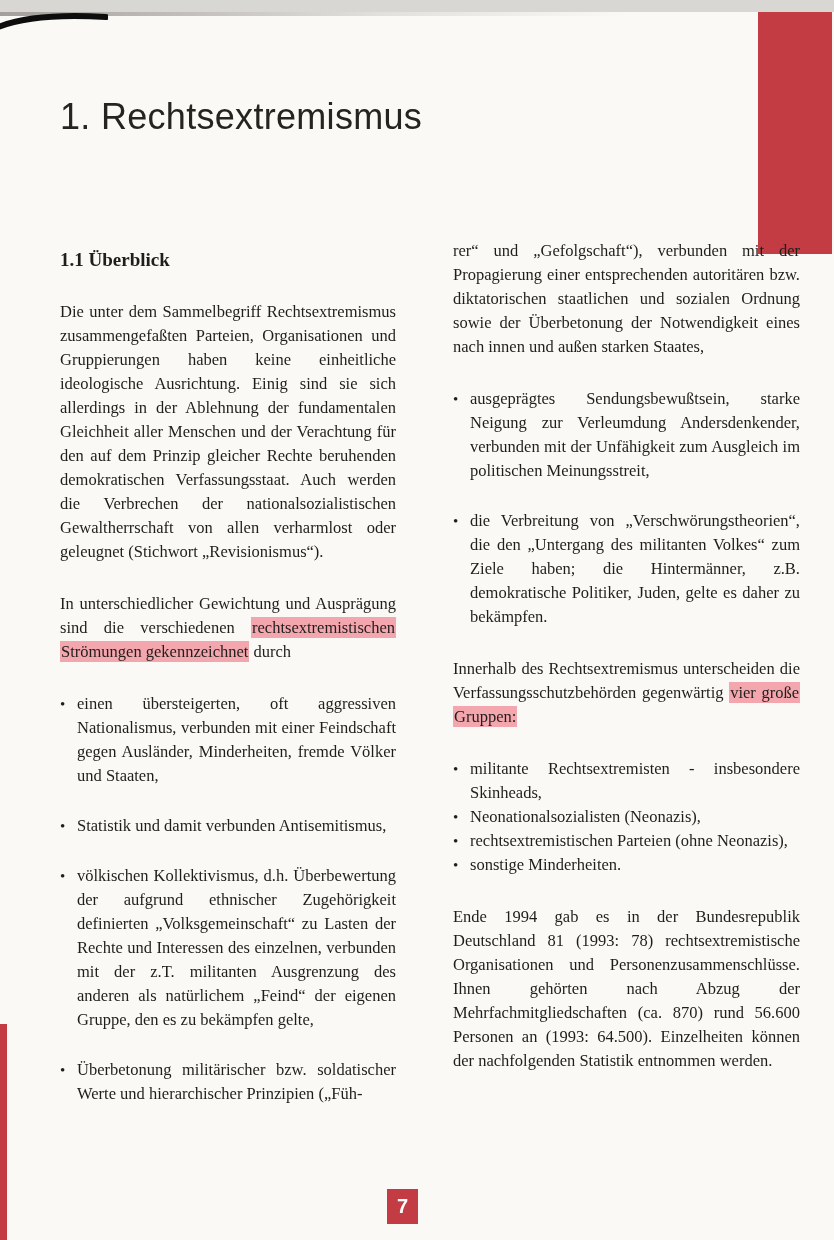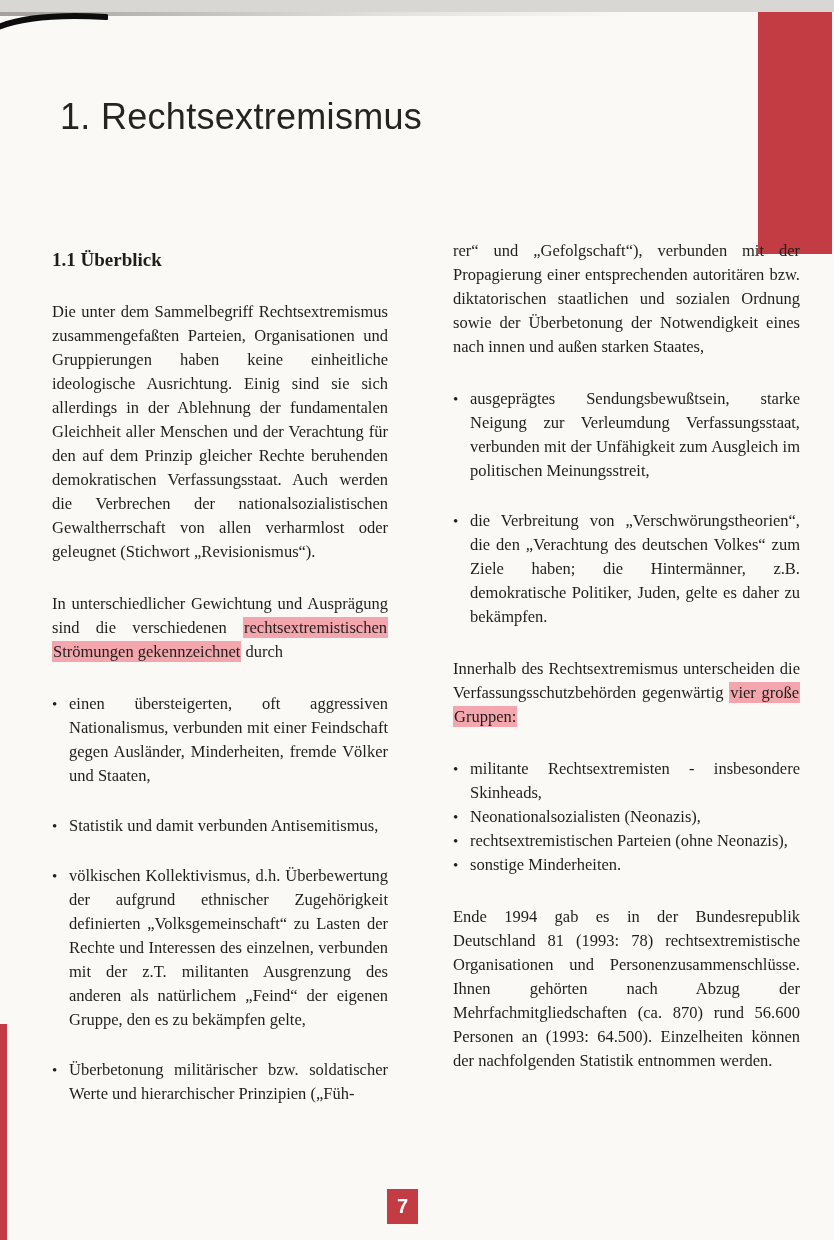--- a/index.html
+++ b/index.html
@@ -52,21 +52,21 @@
     color:#262421;
   }
 
   
   .col{
     position:absolute;
     font-size:16.5px;
     line-height:24px;
     text-align:justify;
   }
-  .col-left{left:52px;top:236px;width:336px;}
+  .col-left{left:60px;top:236px;width:336px;}
   .col-right{left:453px;top:227px;width:347px;}
 
   .col h2{
     font-size:19px;
     font-weight:700;
     margin:0 0 28px 0;
     text-align:left;
   }
   .col p{margin:0 0 28px 0;}
   .col p:last-child{margin-bottom:0;}
@@ -140,25 +140,25 @@
       </li>
     </ul>
   </div>
 
   <div class="col col-right">
     <p><span>rer“ und „Gefolgschaft“), verbunden mit der Propagierung einer entsprechenden autoritären bzw. diktatorischen staatlichen und sozialen Ordnung sowie der Überbetonung der Notwendigkeit eines nach innen und außen starken Staates,</span></p>
 
     <ul class="bullets">
       <li>
         <span class="b">•</span>
-        <span class="t">ausgeprägtes Sendungsbewußtsein, starke Neigung zur Verleumdung Verfassungsstaat, verbunden mit der Unfähigkeit zum Ausgleich im politischen Meinungsstreit,</span>
+        <span class="t">ausgeprägtes Sendungsbewußtsein, starke Neigung zur Verleumdung Andersdenkender, verbunden mit der Unfähigkeit zum Ausgleich im politischen Meinungsstreit,</span>
       </li>
       <li>
         <span class="b">•</span>
-        <span class="t">die Verbreitung von „Verschwörungstheorien“, die den „Verachtung des deutschen Volkes“ zum Ziele haben; die Hintermänner, z.B. demokratische Politiker, Juden, gelte es daher zu bekämpfen.</span>
+        <span class="t">die Verbreitung von „Verschwörungstheorien“, die den „Untergang des militanten Volkes“ zum Ziele haben; die Hintermänner, z.B. demokratische Politiker, Juden, gelte es daher zu bekämpfen.</span>
       </li>
     </ul>
 
     <p><span>Innerhalb des Rechtsextremismus unterscheiden die Verfassungsschutzbehörden gegenwärtig </span><span class="hl">vier große Gruppen:</span></p>
 
     <ul class="bullets tight">
       <li>
         <span class="b">•</span>
         <span class="t">militante Rechtsextremisten - insbesondere Skinheads,</span>
       </li>

